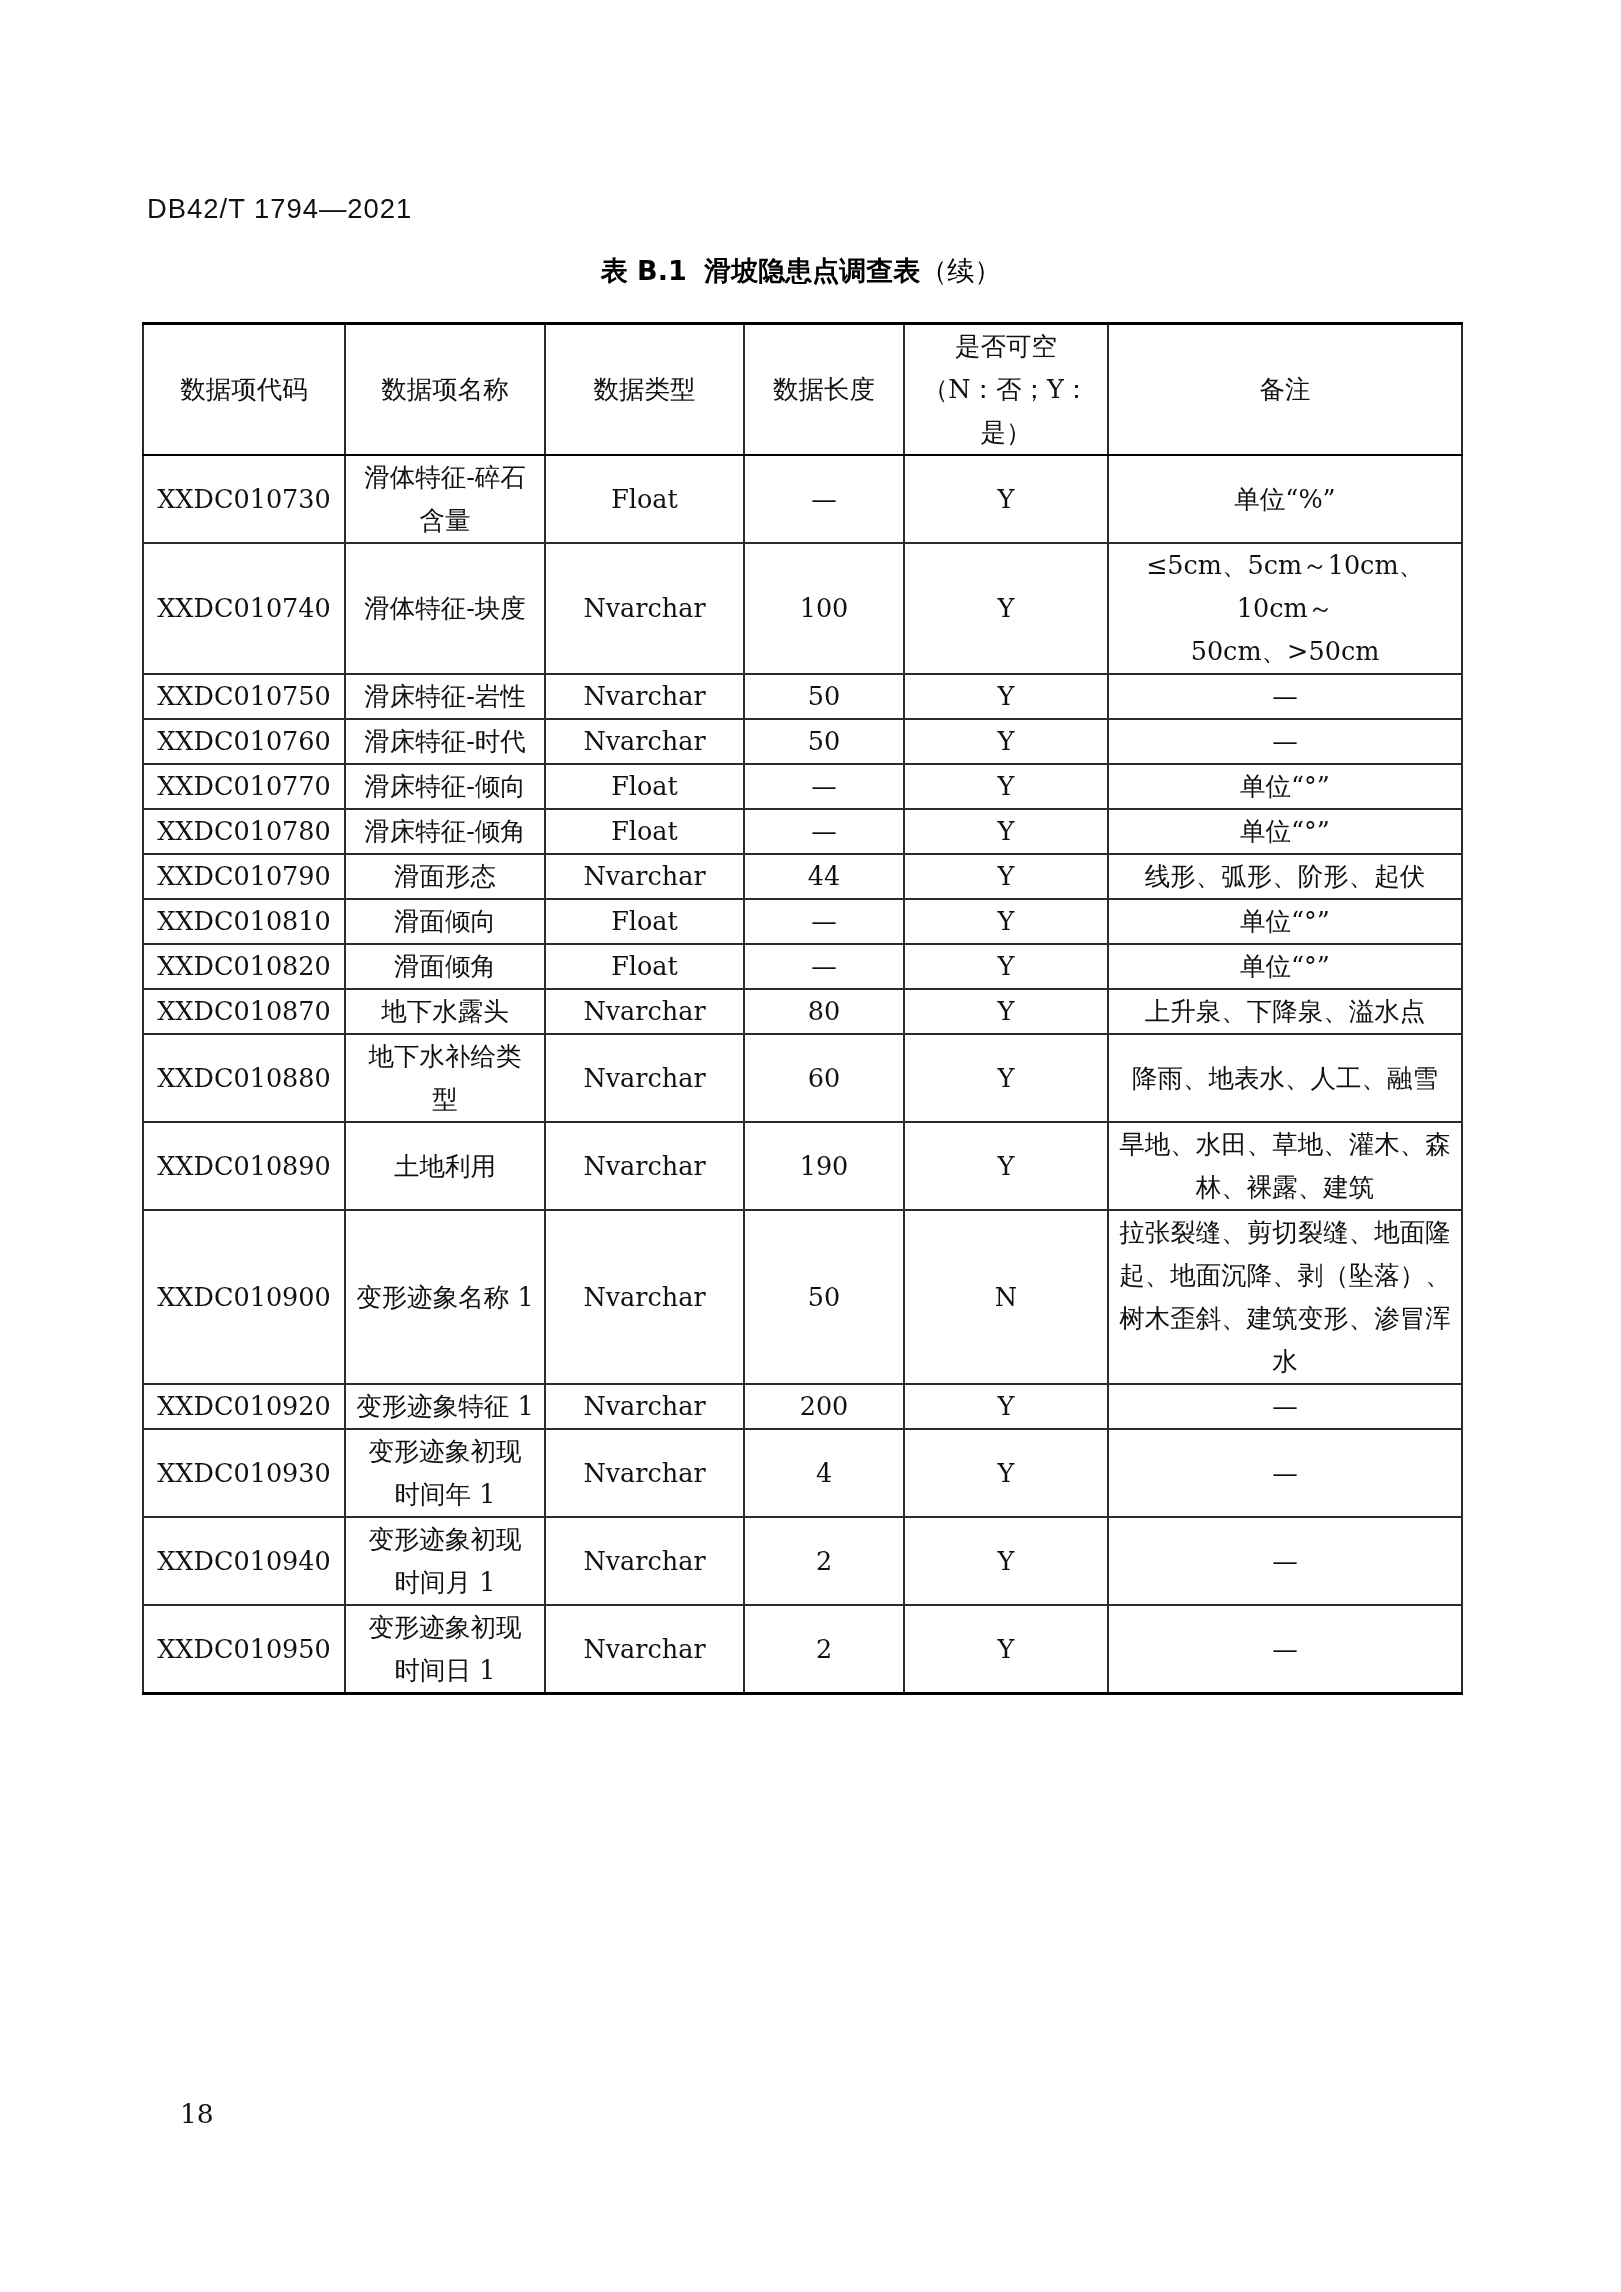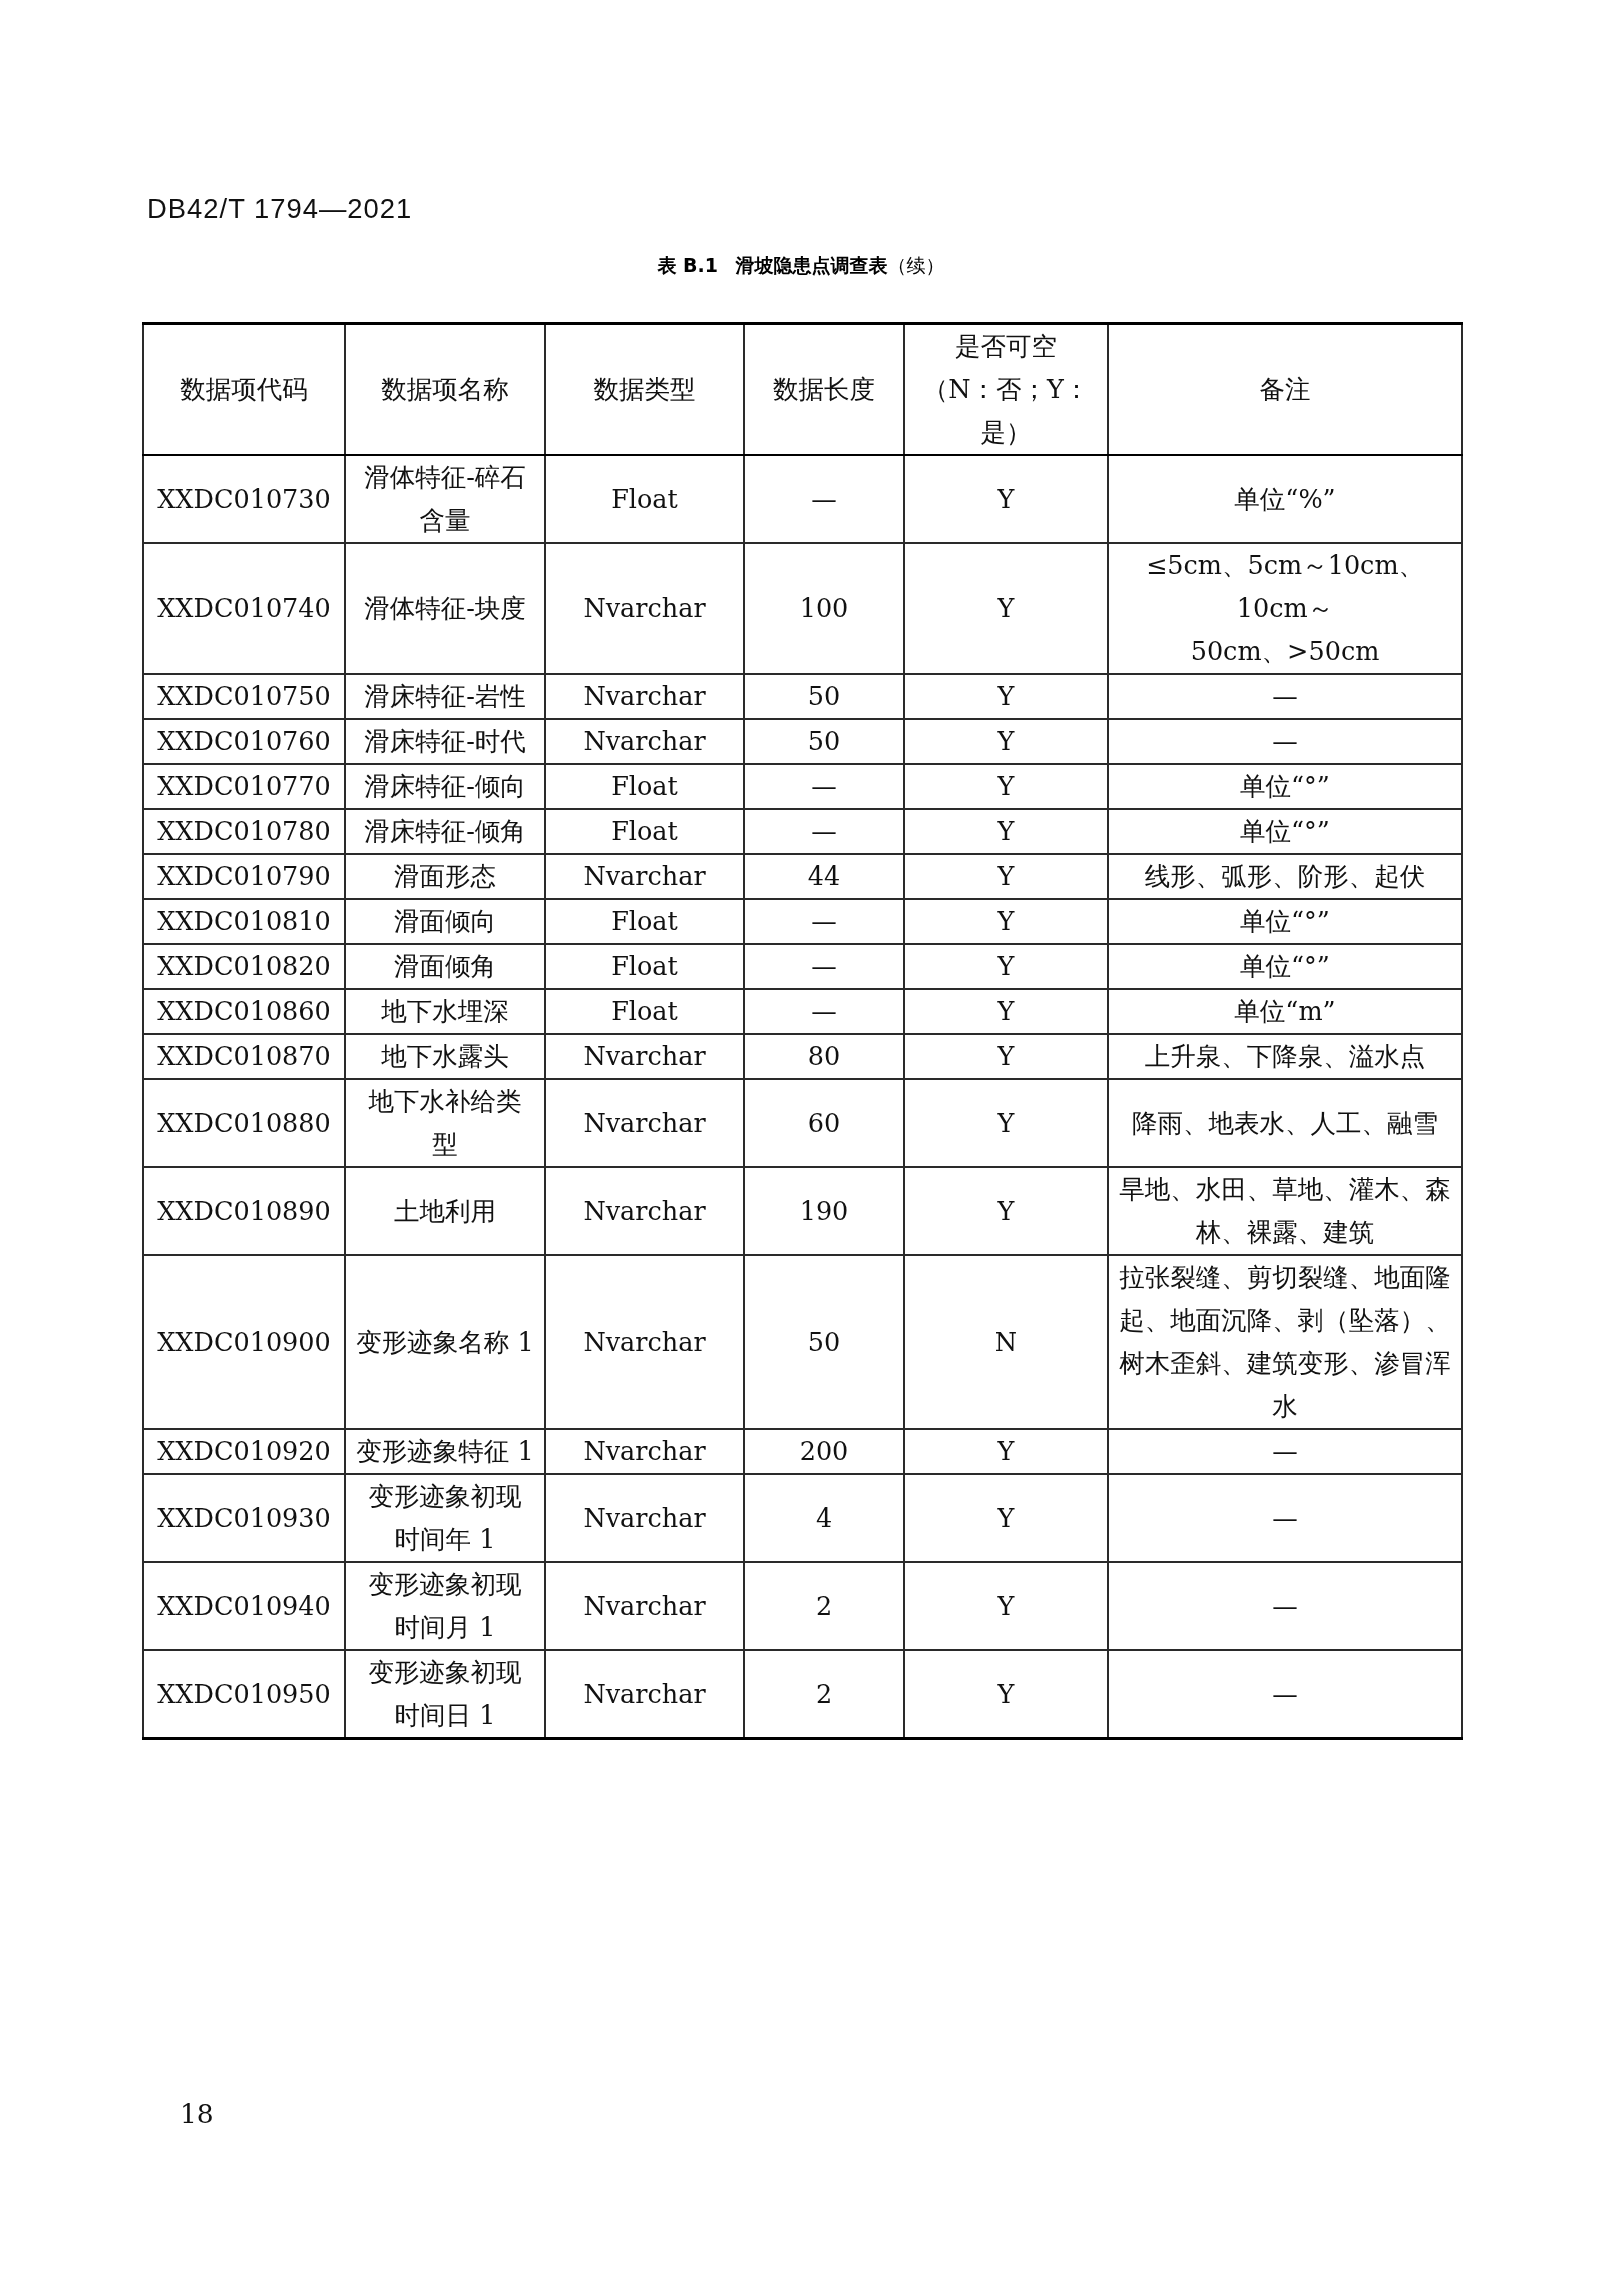--- a/index.html
+++ b/index.html
@@ -24,21 +24,21 @@
     color: #111111;
     white-space: nowrap;
   }
   .table-caption {
     position: absolute;
     left: 142px;
     top: 253px;
     width: 1318px;
     text-align: center;
     font-family: "DejaVu Sans", "Liberation Sans", sans-serif;
-    font-size: 19px;
+    font-size: 27px;
     font-weight: bold;
     color: #000000;
     white-space: nowrap;
   }
   .table-caption .caption-label { margin-right: 17.6px; }
   .table-caption .caption-suffix {
     font-weight: normal;
     font-family: "DejaVu Serif", serif;
   }
   table.data-table {
@@ -185,28 +185,20 @@
     <td>滑面倾角</td>
     <td>Float</td>
     <td>—</td>
     <td>Y</td>
     <td>单位“°”</td>
   </tr>
 
 
 
 
-  <tr>
-    <td>XXDC010860</td>
-    <td>地下水埋深</td>
-    <td>Float</td>
-    <td>—</td>
-    <td>Y</td>
-    <td>单位“m”</td>
-  </tr>
 
   <tr>
     <td>XXDC010870</td>
     <td>地下水露头</td>
     <td>Nvarchar</td>
     <td>80</td>
     <td>Y</td>
     <td>上升泉、下降泉、溢水点</td>
   </tr>
 

